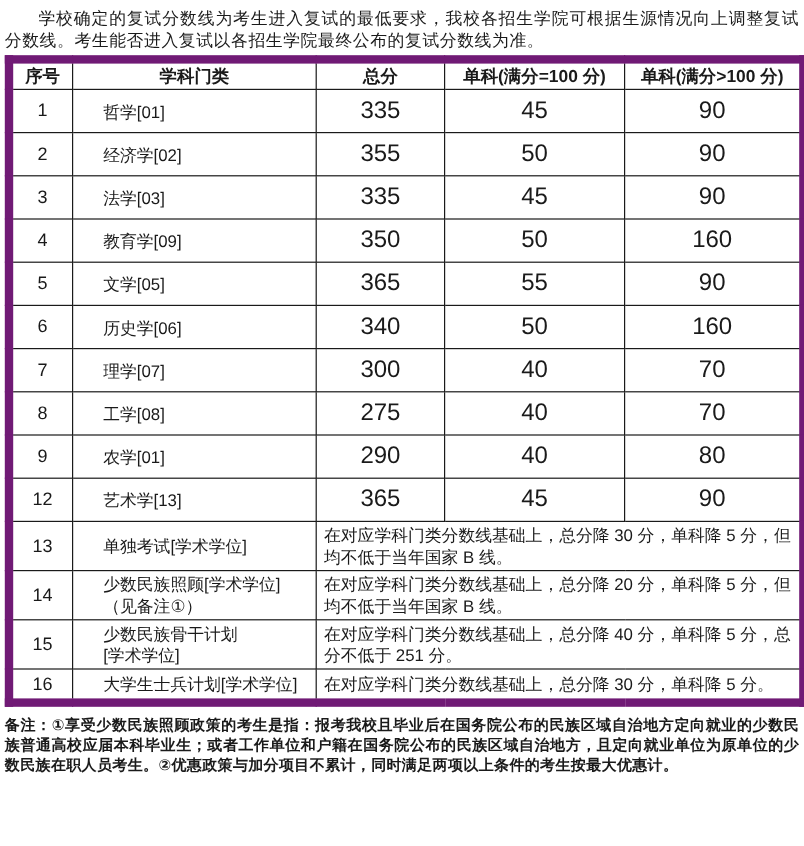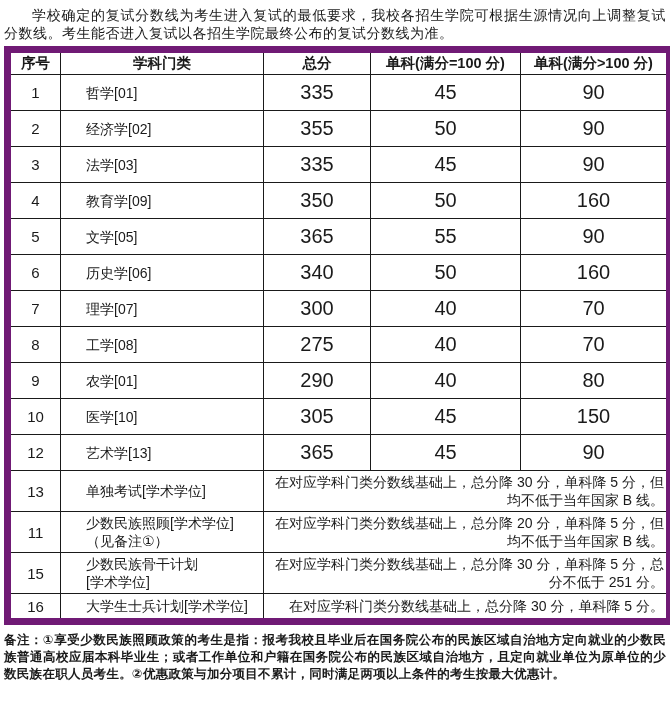--- a/index.html
+++ b/index.html
@@ -28,21 +28,21 @@
   .score-table thead th {
     height:25px; font-size:14.5px; font-weight:bold; text-align:center;
     padding:1px 0;
   }
   tr.score-row td { height:36px; }
   tr.policy-row td { height:40px; }
   tr.policy-row.short td { height:28px; }
   .c-no   { text-align:center; font-size:15px; }
   .c-cat  { text-align:left; padding-left:25px; font-size:14px; white-space:pre-line; line-height:18px; }
   .c-num  { text-align:center; font-size:20px; }
-  .c-desc { text-align:right; padding:2px 2px 2px 6px; font-size:14px; line-height:18px; }
+  .c-desc { text-align:left; padding:2px 2px 2px 6px; font-size:14px; line-height:18px; }
 
   .footnote {
     margin-top:7px;
     font-size:12.5px; font-weight:bold; line-height:17px;
     text-align:justify; letter-spacing:0.3px;
   }
 </style>
 </head>
 <body>
 
@@ -125,50 +125,43 @@
         <td class="c-num">70</td>
       </tr>
       <tr class="score-row">
         <td class="c-no">9</td>
         <td class="c-cat">农学[01]</td>
         <td class="c-num">290</td>
         <td class="c-num">40</td>
         <td class="c-num">80</td>
       </tr>
       <tr class="score-row">
-        <td class="c-no">10</td>
-        <td class="c-cat">医学[10]</td>
-        <td class="c-num">305</td>
-        <td class="c-num">45</td>
-        <td class="c-num">150</td>
-      </tr>
-      <tr class="score-row">
         <td class="c-no">12</td>
         <td class="c-cat">艺术学[13]</td>
         <td class="c-num">365</td>
         <td class="c-num">45</td>
         <td class="c-num">90</td>
       </tr>
 
       <tr class="policy-row">
         <td class="c-no">13</td>
         <td class="c-cat">单独考试[学术学位]</td>
         <td class="c-desc" colspan="3">在对应学科门类分数线基础上，总分降 30 分，单科降 5 分，但均不低于当年国家 B 线。</td>
       </tr>
       <tr class="policy-row">
-        <td class="c-no">11</td>
+        <td class="c-no">14</td>
         <td class="c-cat">少数民族照顾[学术学位]
 （见备注①）</td>
         <td class="c-desc" colspan="3">在对应学科门类分数线基础上，总分降 20 分，单科降 5 分，但均不低于当年国家 B 线。</td>
       </tr>
       <tr class="policy-row">
         <td class="c-no">15</td>
         <td class="c-cat">少数民族骨干计划
 [学术学位]</td>
-        <td class="c-desc" colspan="3">在对应学科门类分数线基础上，总分降 30 分，单科降 5 分，总分不低于 251 分。</td>
+        <td class="c-desc" colspan="3">在对应学科门类分数线基础上，总分降 40 分，单科降 5 分，总分不低于 251 分。</td>
       </tr>
       <tr class="policy-row short">
         <td class="c-no">16</td>
         <td class="c-cat">大学生士兵计划[学术学位]</td>
         <td class="c-desc" colspan="3">在对应学科门类分数线基础上，总分降 30 分，单科降 5 分。</td>
       </tr>
     </tbody>
   </table>
 
   <p class="footnote">备注：①享受少数民族照顾政策的考生是指：报考我校且毕业后在国务院公布的民族区域自治地方定向就业的少数民族普通高校应届本科毕业生；或者工作单位和户籍在国务院公布的民族区域自治地方，且定向就业单位为原单位的少数民族在职人员考生。②优惠政策与加分项目不累计，同时满足两项以上条件的考生按最大优惠计。</p>

